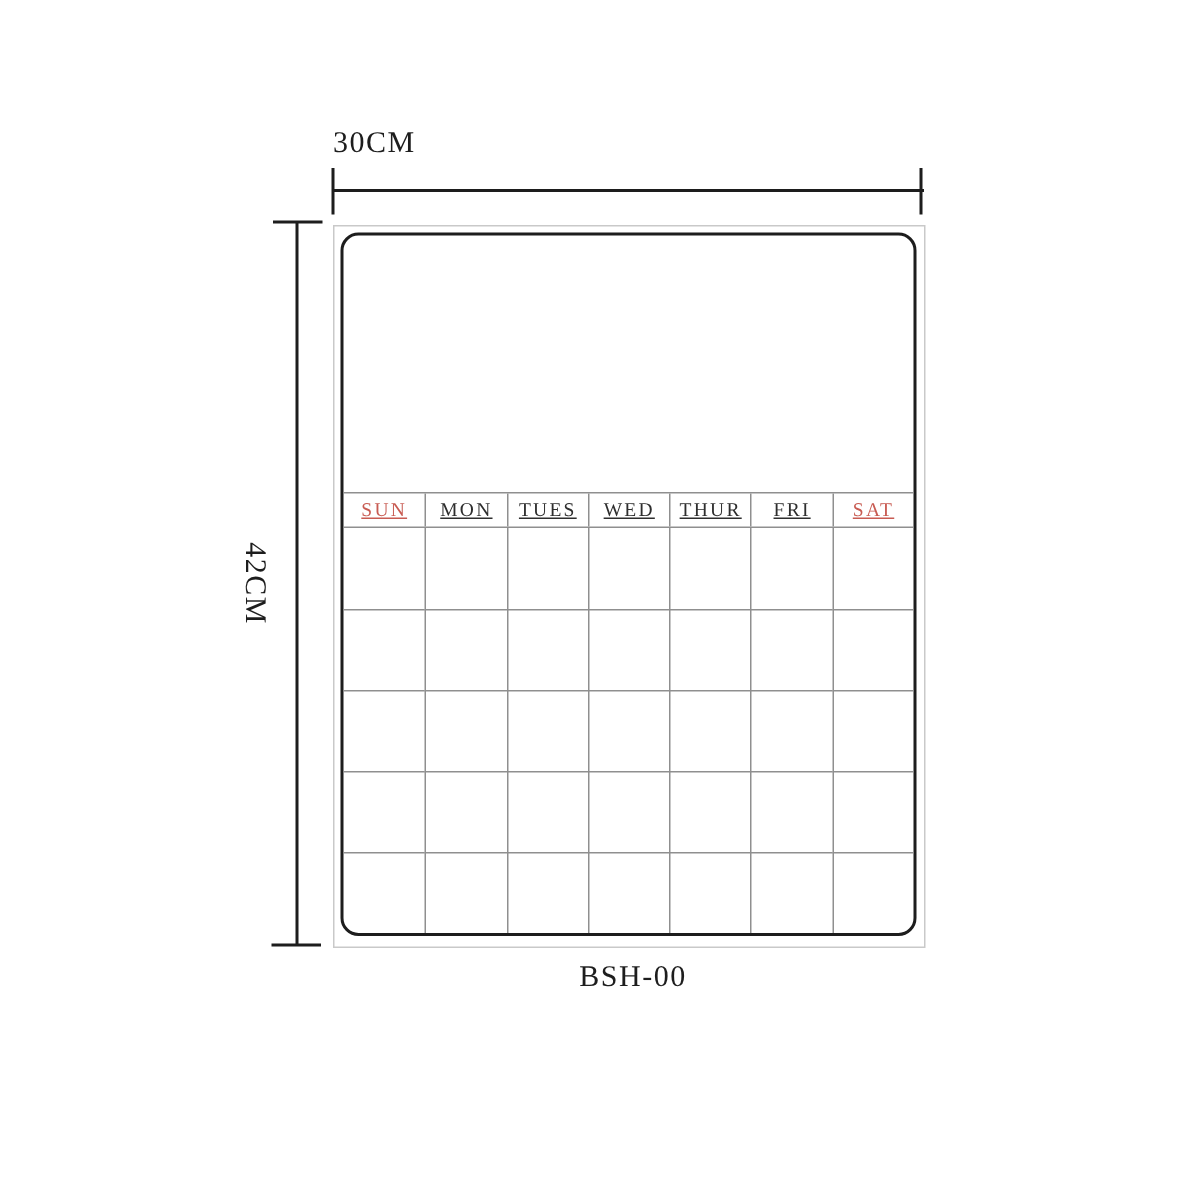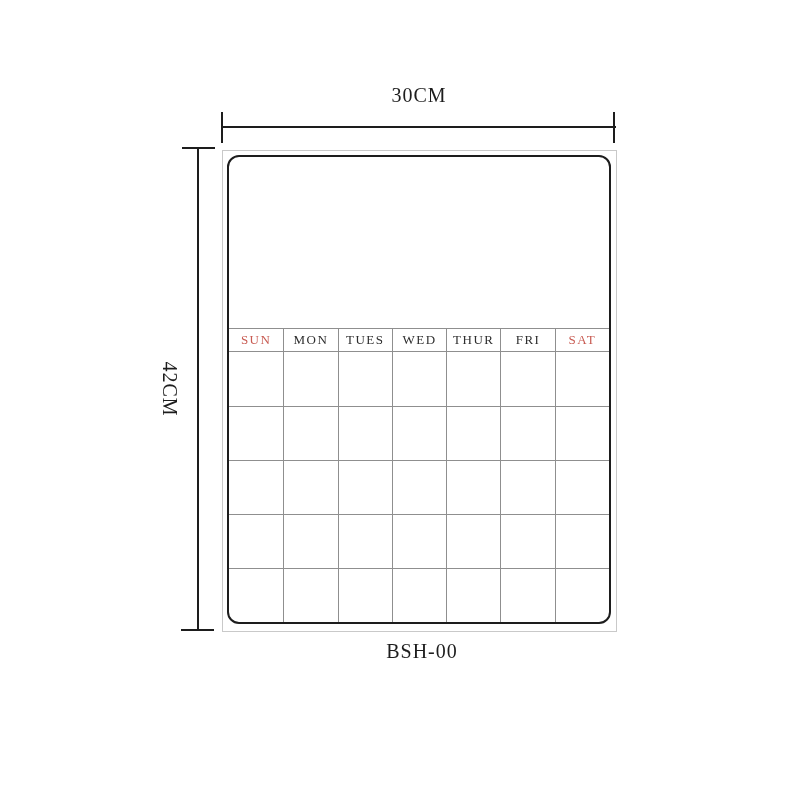--- a/index.html
+++ b/index.html
@@ -24,21 +24,20 @@
   .dim-top-line   { left: 222px; top: 126px; width: 394px; height: 2px; }
   .tick-top-left  { left: 221px; top: 112px; width: 2px;  height: 31px; }
   .tick-top-right { left: 613px; top: 112px; width: 2px;  height: 31px; }
   .dim-left-line  { left: 197px; top: 148px; width: 2px;  height: 482px; }
   .tick-left-top     { left: 182px; top: 147px; width: 33px; height: 2px; }
   .tick-left-bottom  { left: 181px; top: 629px; width: 33px; height: 2px; }
 
   .dim-top-label {
     position: absolute;
     left: 222px; top: 84px; width: 394px;
-    text-align: center;
     font-size: 20px;
     letter-spacing: 1px;
     color: var(--ink);
   }
   .dim-left-label {
     position: absolute;
     left: 141px; top: 379px; width: 58px; height: 20px;
     line-height: 20px;
     text-align: center;
     font-size: 20px;
@@ -81,20 +80,21 @@
   }
   .day-cell {
     display: flex;
     align-items: center;
     justify-content: center;
     font-size: 13px;
     letter-spacing: 1.5px;
     color: var(--weekday-ink);
     box-sizing: border-box;
     overflow: hidden;
+    text-decoration: underline;
   }
   .day-cell + .day-cell { border-left: 1px solid var(--grid-line); }
   .day-cell.weekend { color: var(--weekend-red); }
 
   .calendar-grid {
     flex: 1 1 auto;
     display: grid;
     grid-template-columns: repeat(7, 1fr);
     grid-template-rows: repeat(5, 1fr);
   }

